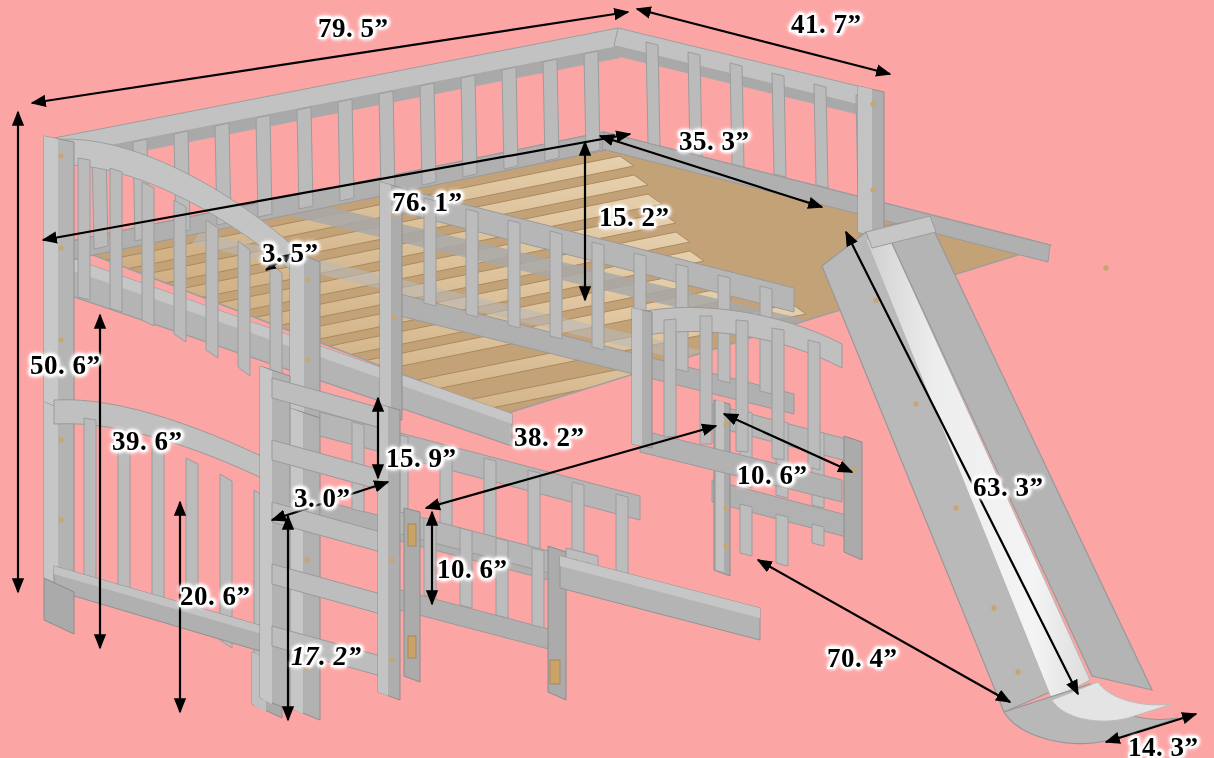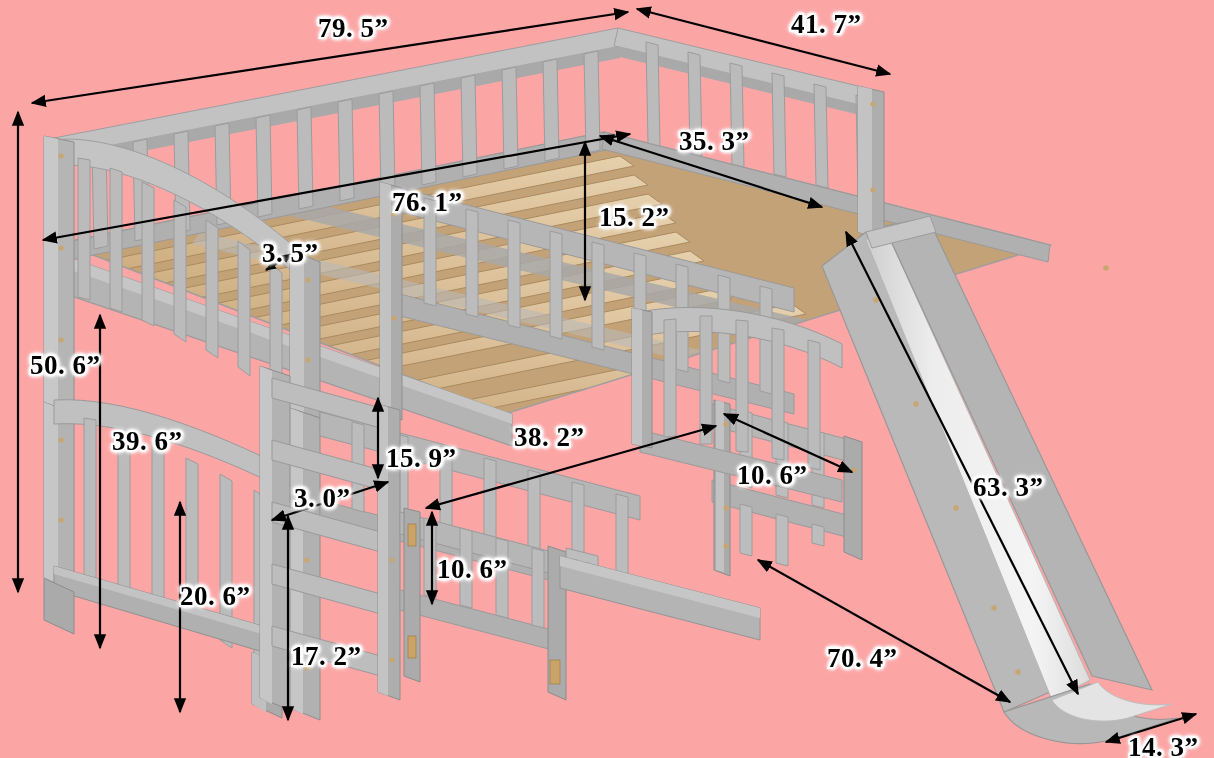--- a/index.html
+++ b/index.html
@@ -371,17 +371,17 @@
   <div class="dimlabel" style="left:599px;top:204px;"><span>15. 2”</span></div>
   <div class="dimlabel" style="left:30px;top:352px;"><span>50. 6”</span></div>
   <div class="dimlabel" style="left:112px;top:428px;"><span>39. 6”</span></div>
   <div class="dimlabel" style="left:386px;top:445px;"><span>15. 9”</span></div>
   <div class="dimlabel" style="left:294px;top:485px;"><span>3. 0”</span></div>
   <div class="dimlabel" style="left:514px;top:424px;"><span>38. 2”</span></div>
   <div class="dimlabel" style="left:737px;top:462px;"><span>10. 6”</span></div>
   <div class="dimlabel" style="left:973px;top:474px;"><span>63. 3”</span></div>
   <div class="dimlabel" style="left:180px;top:583px;"><span>20. 6”</span></div>
   <div class="dimlabel" style="left:437px;top:556px;"><span>10. 6”</span></div>
-  <div class="dimlabel" style="left:291px;top:643px;"><span>17. 2”</span></div>
+  <div class="dimlabel" style="left:291px;top:643px;font-style:italic;"><span>17. 2”</span></div>
   <div class="dimlabel" style="left:827px;top:645px;"><span>70. 4”</span></div>
   <div class="dimlabel" style="left:1128px;top:702px;margin-top:32px;"><span>14. 3”</span></div>
 
 </div>
 
 </body></html>

